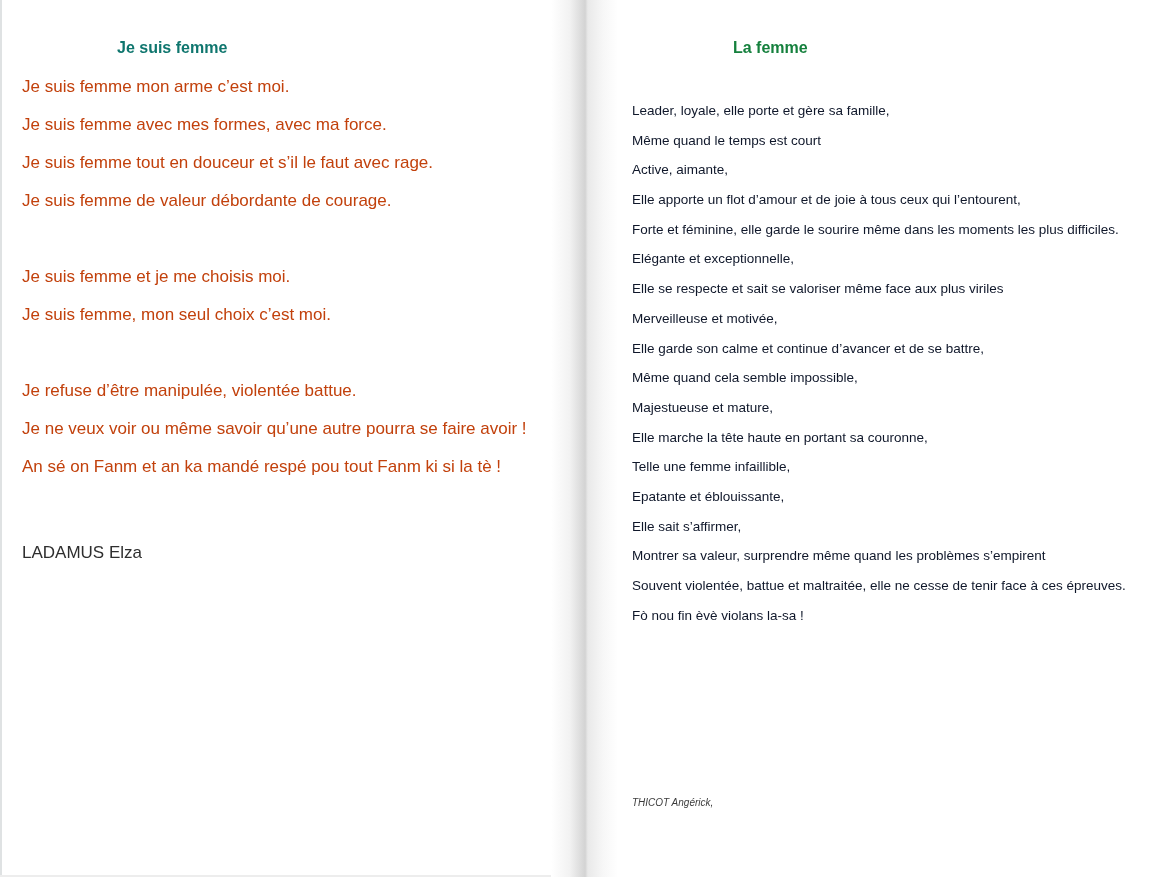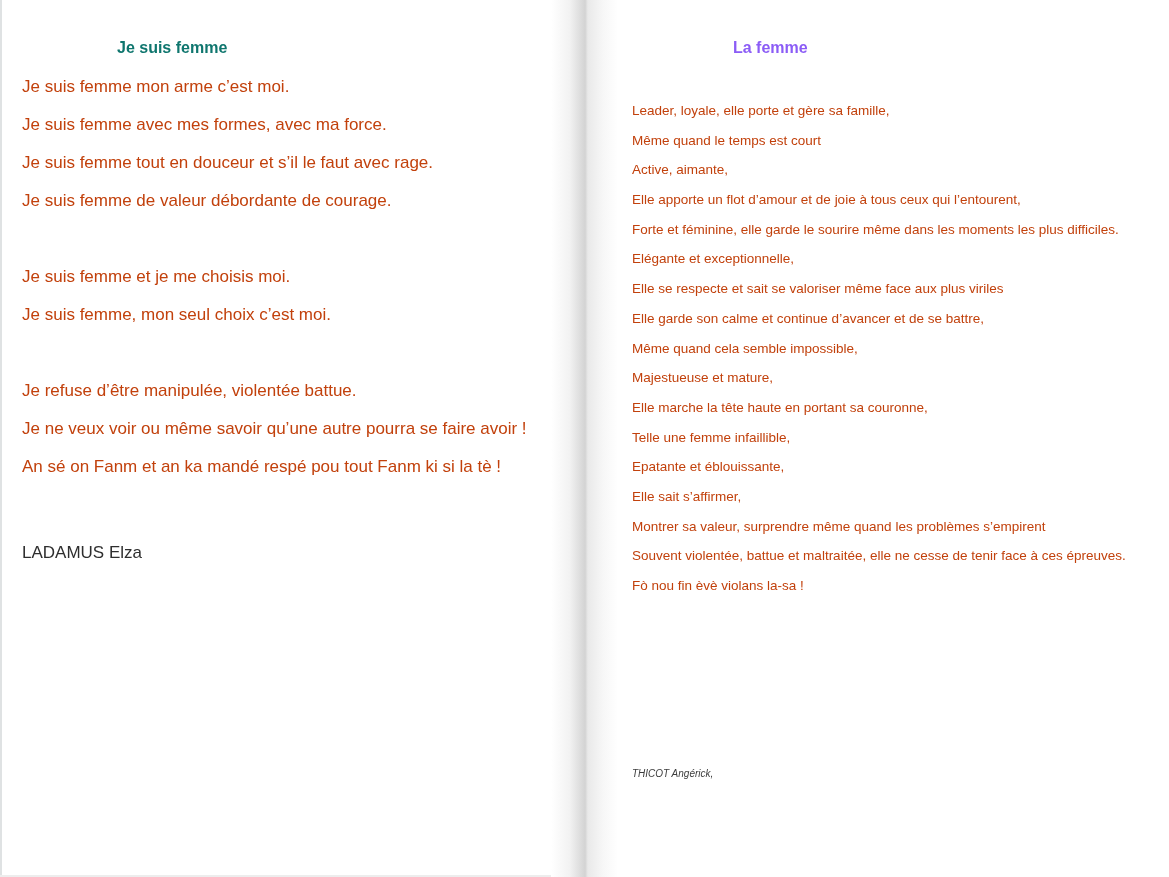--- a/index.html
+++ b/index.html
@@ -76,31 +76,31 @@
   .page-right {
     position: absolute;
     left: 632px; top: 0;
     width: 537px;
   }
   .page-right .page-title {
     margin: 38px 0 0 101px;
     font-size: 16px;
     font-weight: bold;
     line-height: 20px;
-    color: #8b5cf6;
+    color: #15803d;
   }
   .page-right .poem {
     margin-top: 38px;
   }
   .rline {
     font-size: 13.5px;
     line-height: 29.7px;
     height: 29.7px;
     white-space: nowrap;
-    color: #c2410c;
+    color: #0f172a;
   }
   .rauthor-spacer { height: 158px; }
   .rauthor {
     font-size: 10px;
     font-style: italic;
     line-height: 29.7px;
     color: #3c3c3c;
     white-space: nowrap;
   }
   .lauthor {
@@ -141,20 +141,21 @@
 <div class="page-right">
   <div class="page-title">La femme</div>
   <div class="poem">
     <div class="rline">Leader, loyale, elle porte et gère sa famille,</div>
     <div class="rline">Même quand le temps est court</div>
     <div class="rline">Active, aimante,</div>
     <div class="rline">Elle apporte un flot d’amour et de joie à tous ceux qui l’entourent,</div>
     <div class="rline">Forte et féminine, elle garde le sourire même dans les moments les plus difficiles.</div>
     <div class="rline">Elégante et exceptionnelle,</div>
     <div class="rline">Elle se respecte et sait se valoriser même face aux plus viriles</div>
+    <div class="rline">Merveilleuse et motivée,</div>
     <div class="rline">Elle garde son calme et continue d’avancer et de se battre,</div>
     <div class="rline">Même quand cela semble impossible,</div>
     <div class="rline">Majestueuse et mature,</div>
     <div class="rline">Elle marche la tête haute en portant sa couronne,</div>
     <div class="rline">Telle une femme infaillible,</div>
     <div class="rline">Epatante et éblouissante,</div>
     <div class="rline">Elle sait s’affirmer,</div>
     <div class="rline">Montrer sa valeur, surprendre même quand les problèmes s’empirent</div>
     <div class="rline">Souvent violentée, battue et maltraitée, elle ne cesse de tenir face à ces épreuves.</div>
     <div class="rline">Fò nou fin èvè violans la-sa !</div>

